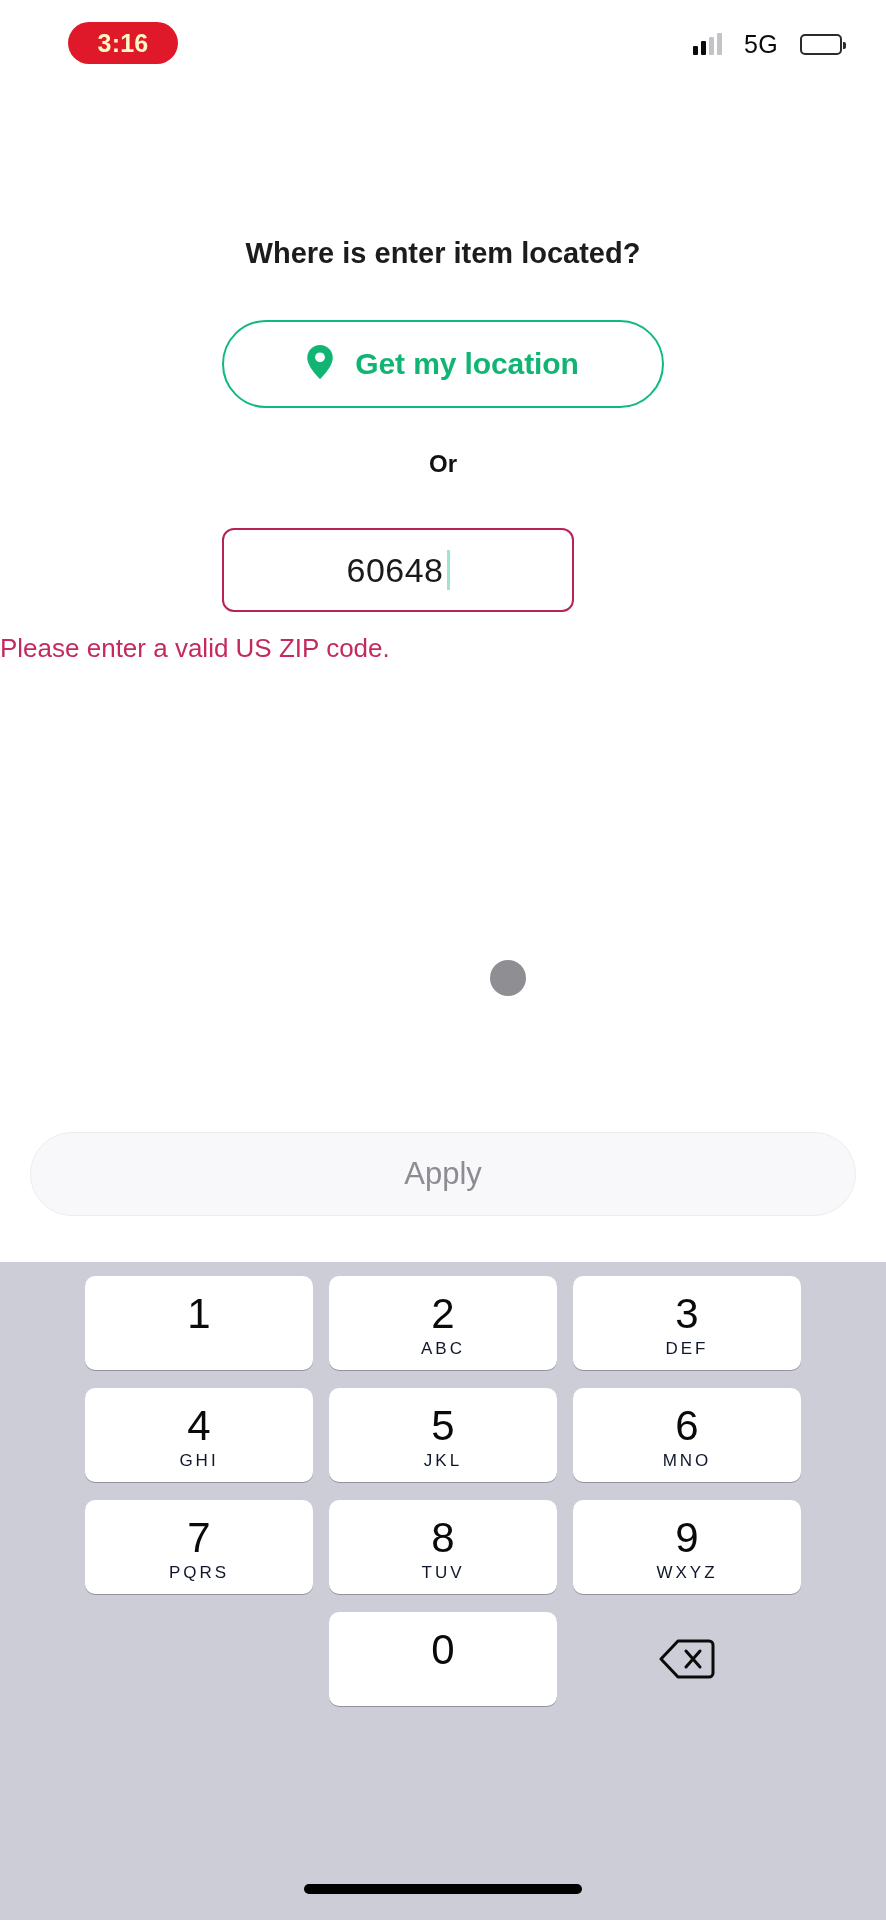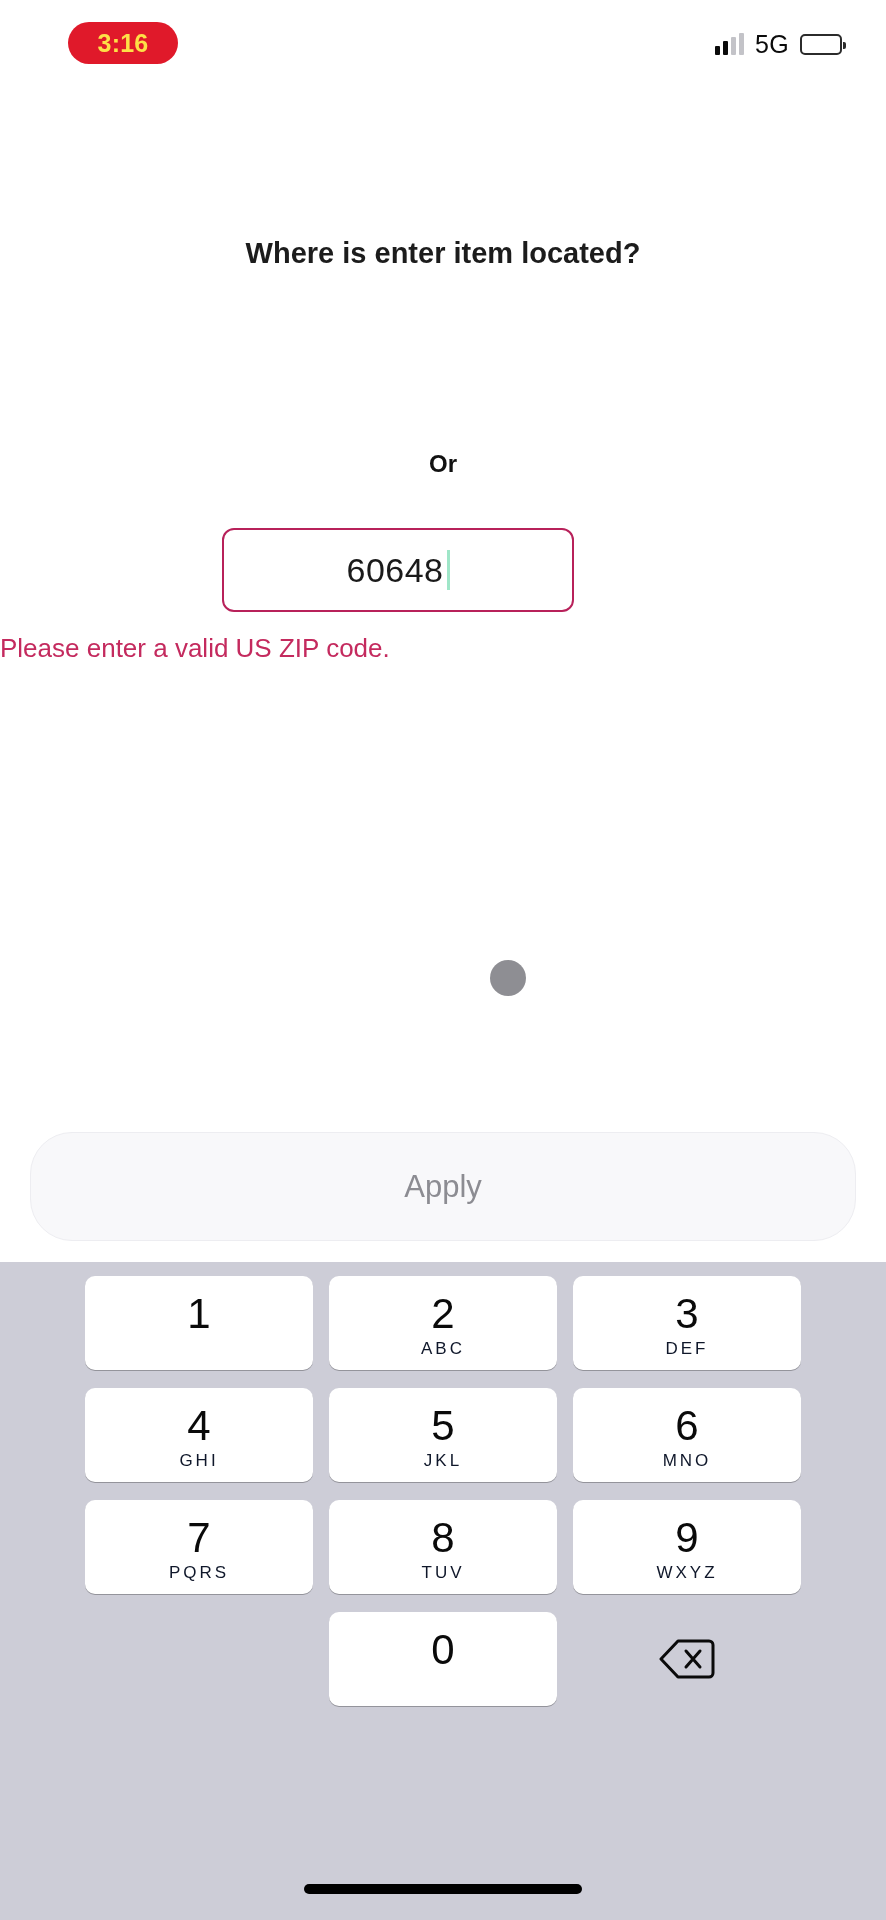--- a/index.html
+++ b/index.html
@@ -28,36 +28,36 @@
   }
 
   .time-pill {
     position: absolute;
     left: 68px;
     top: 22px;
     width: 110px;
     height: 42px;
     background: #e0192a;
     border-radius: 21px;
-    color: #fde047;
+    color: #fef9c3;
     font-size: 25px;
     font-weight: 600;
     display: flex;
     align-items: center;
     justify-content: center;
     letter-spacing: 0.2px;
   }
 
   .status-right {
     position: absolute;
     right: 44px;
     top: 26px;
     display: flex;
     align-items: center;
-    gap: 11px;
+    gap: 22px;
     height: 36px;
   }
 
   .signal {
     display: flex;
     align-items: flex-end;
     gap: 3px;
     height: 22px;
   }
   .signal i {
@@ -228,21 +228,21 @@
     border-radius: 50%;
     background: #8e8e93;
   }
 
   
   .apply-btn {
     position: absolute;
     top: 1132px;
     left: 30px;
     width: 826px;
-    height: 109px;
+    height: 84px;
     border-radius: 42px;
     background: #f8f8fa;
     border: 1px solid #ededf1;
     color: #8c8c92;
     font-size: 31px;
     font-family: inherit;
     display: flex;
     align-items: center;
     justify-content: center;
     cursor: default;
@@ -352,20 +352,29 @@
       <span class="net-label">5G</span>
       <span class="battery">
         <span class="battery-fill"></span>
       </span>
     </div>
   </div>
 
 
   <div class="subtitle">Where is enter item located?</div>
 
+  <div class="geo-btn">
+    <span>
+      <svg width="26" height="34" viewBox="0 0 24 32" aria-hidden="true">
+        <path d="M12 0C5.4 0 0 5.3 0 11.9 0 20.8 12 32 12 32s12-11.2 12-20.1C24 5.3 18.6 0 12 0z" fill="#11b573"></path>
+        <circle cx="12" cy="11.6" r="4.6" fill="#ffffff"></circle>
+      </svg>
+    </span>
+    <span class="label">Get my location</span>
+  </div>
 
   <div class="or-label">Or</div>
 
   <div class="zip-field">
     <span class="zip-value">60648</span>
       <span class="caret"></span>
   </div>
 
   <div class="error-text">Please enter a valid US ZIP code.</div>
 

